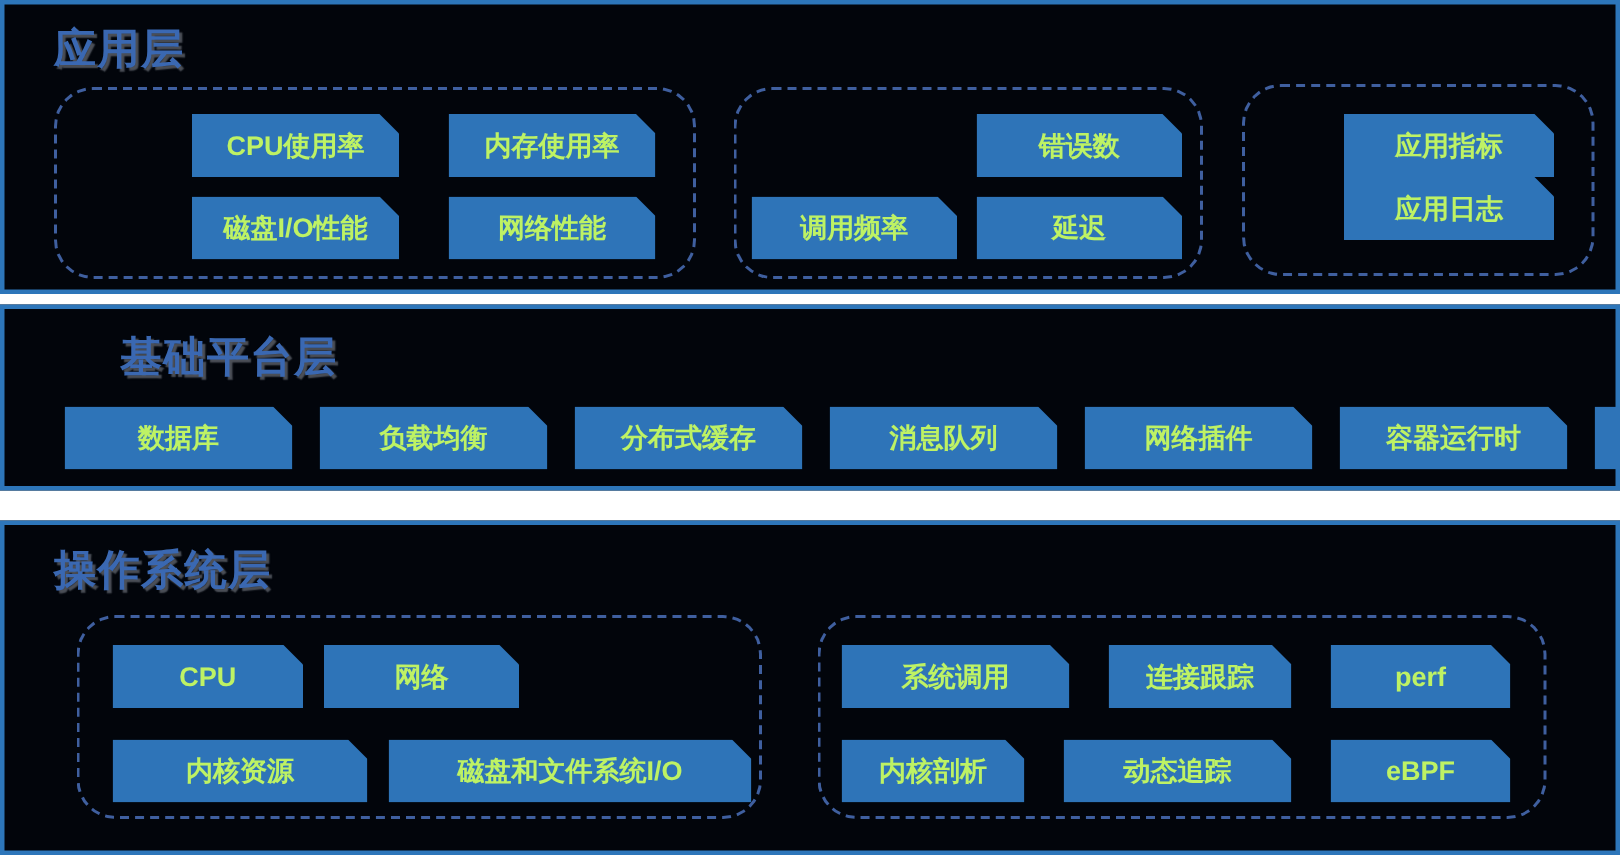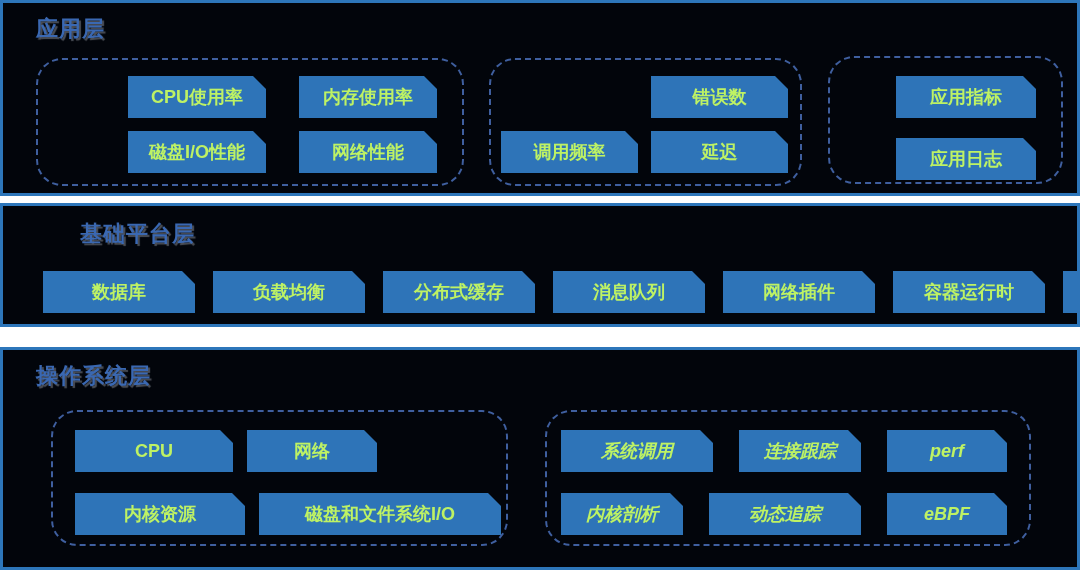--- a/index.html
+++ b/index.html
@@ -11,21 +11,21 @@
     position:absolute;left:0;width:1080px;
     box-sizing:border-box;
     background:#02050b;
     border:3px solid #2d76ba;
   }
   #layer-app{top:0;height:196px;}
   #layer-platform{top:203px;height:124px;}
   #layer-os{top:347px;height:223px;}
   .layer-title{
     position:absolute;left:33px;top:11px;
-    font-size:22px;font-weight:bold;letter-spacing:1px;
+    font-size:28px;font-weight:bold;letter-spacing:1px;
     color:#3a68b2;
     text-shadow:2px 2px 1px rgba(150,155,165,0.5);
   }
   #layer-platform .layer-title{top:13px;margin-left:44px;}
   .dashed-group{
     position:absolute;
     box-sizing:border-box;
     border:2px dashed #3f5f9f;
     border-radius:26px;
   }
@@ -42,29 +42,29 @@
     height:42px;
     background:#2e74b8;
     color:#bef264;
     font-size:18px;font-weight:bold;
     display:flex;align-items:center;justify-content:center;
     clip-path:polygon(0 0, calc(100% - 13px) 0, 100% 13px, 100% 100%, 0 100%);
     white-space:nowrap;
   }
   .grid-2x2{display:grid;grid-template-columns:138px 138px;gap:13px 33px;padding:16px 0 0 90px;}
   .grid-svc{display:grid;grid-template-columns:137px 137px;gap:13px 13px;padding:16px 0 0 10px;}
-  .grid-col{display:grid;grid-template-columns:140px;gap:20px;padding:18px 0 0 66px;}
+  .grid-col{display:grid;grid-template-columns:140px;gap:0;padding:18px 0 0 66px;}
   .platform-row{position:absolute;left:40px;top:65px;display:flex;gap:18px;}
   .platform-row .tag{width:152px;}
   .os-rows{padding:18px 0 0 22px;display:flex;flex-direction:column;gap:21px;}
   .os-row{display:flex;}
   #group-kernel-resources .os-row{gap:14px;}
-  #group-tracing-tools .os-rows{padding-left:14px;font-style:italic;}
+  #group-tracing-tools .os-rows{padding-left:14px;}
   #group-tracing-tools .os-row{gap:26px;}
-  .w131{width:158px;}.w130{width:130px;}.w165{width:170px;}.w242{width:242px;}
+  .w131{width:127px;}.w130{width:130px;}.w165{width:170px;}.w242{width:242px;}
   .w152{width:152px;}.w122{width:122px;}.w120{width:120px;}
   .spacer{height:42px;}
 </style>
 </head>
 <body>
 
 <div class="layer" id="layer-app">
   <div class="layer-title">应用层</div>
 
   <div class="dashed-group" id="group-resource-metrics">

